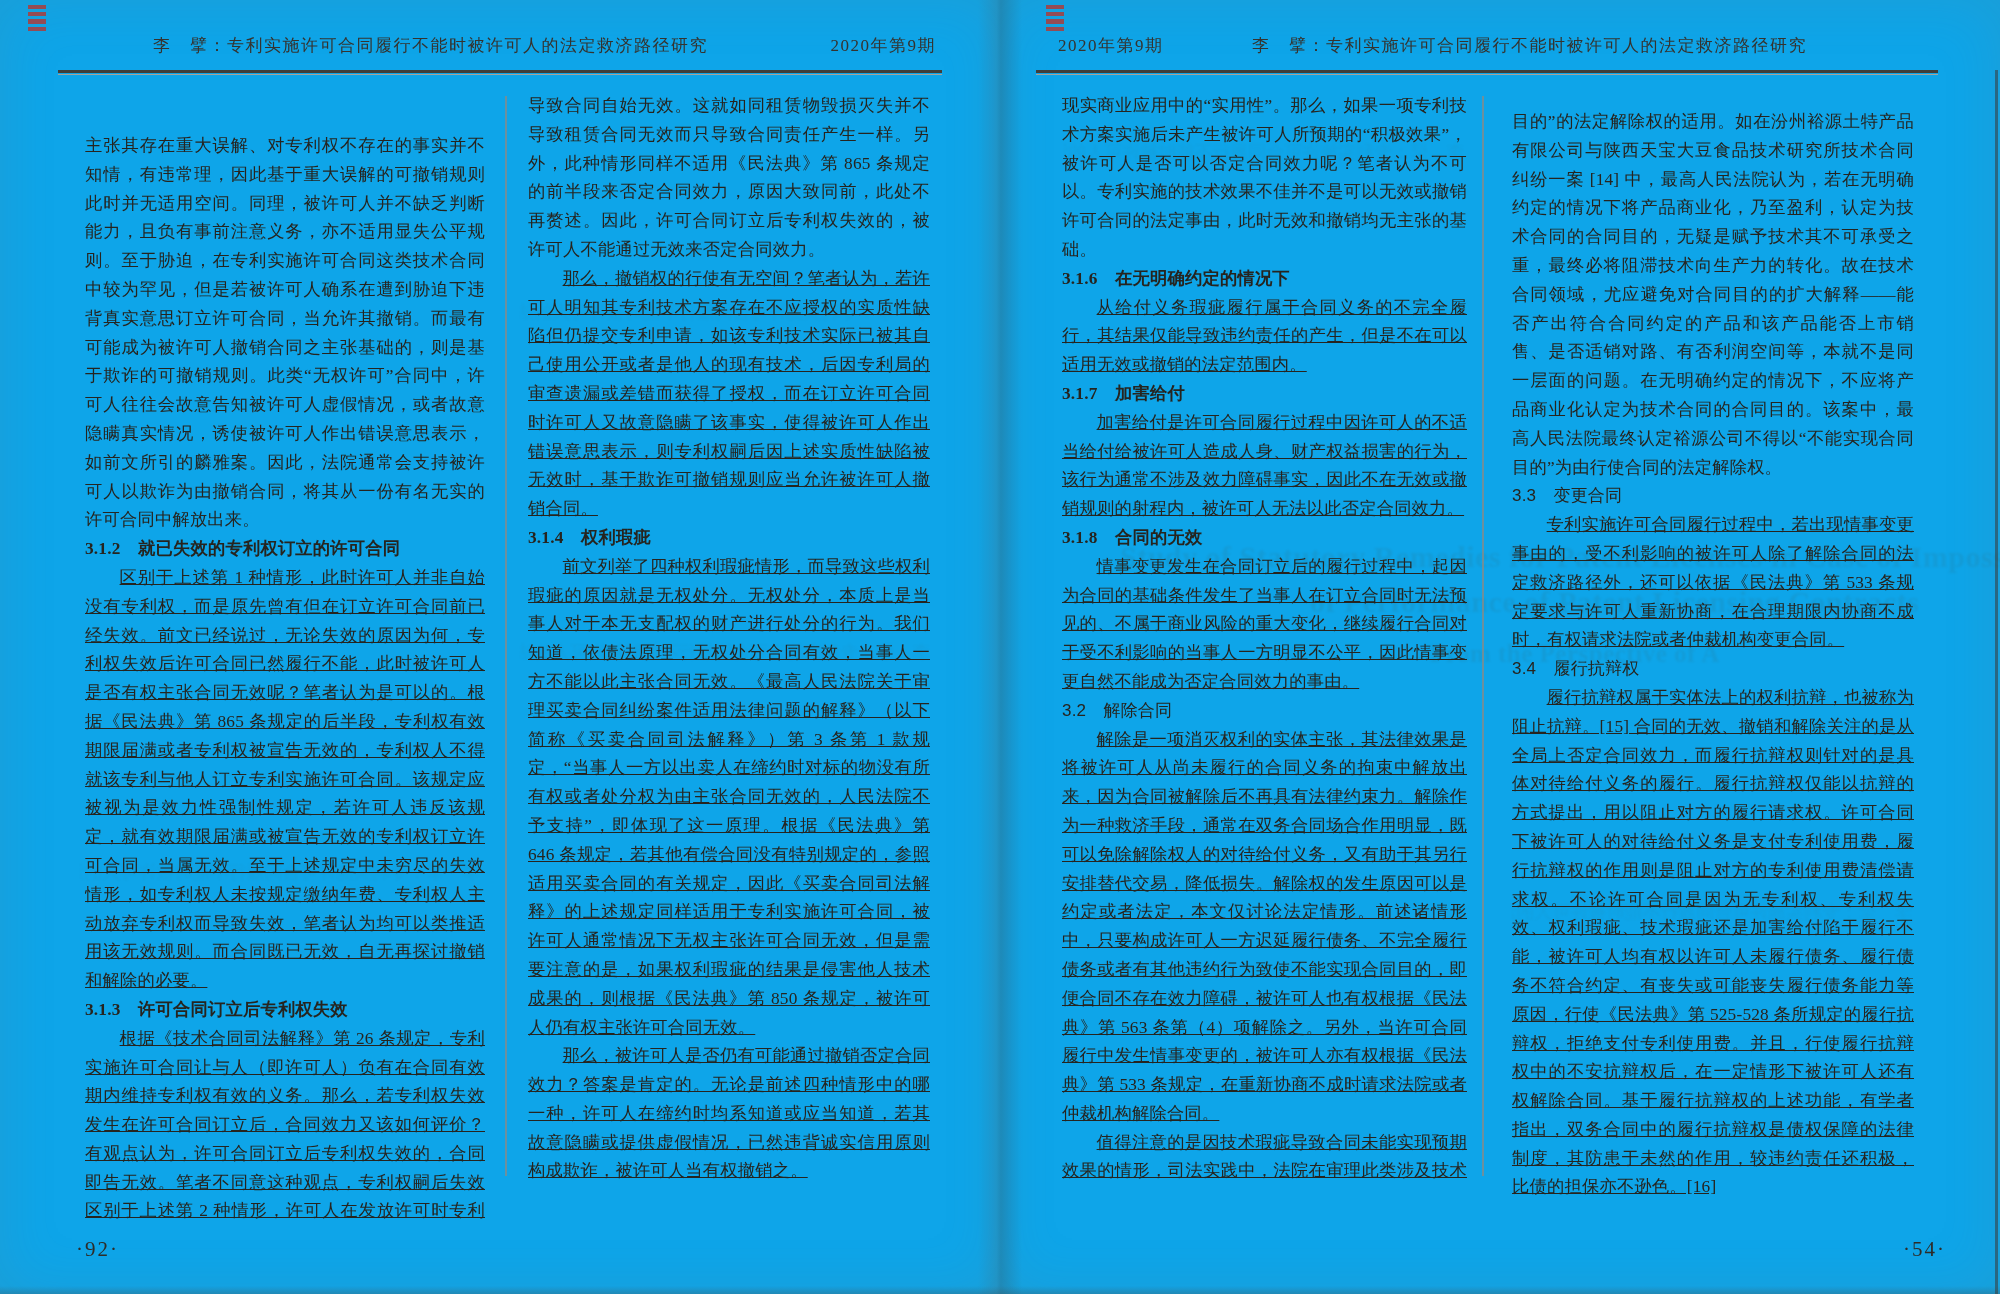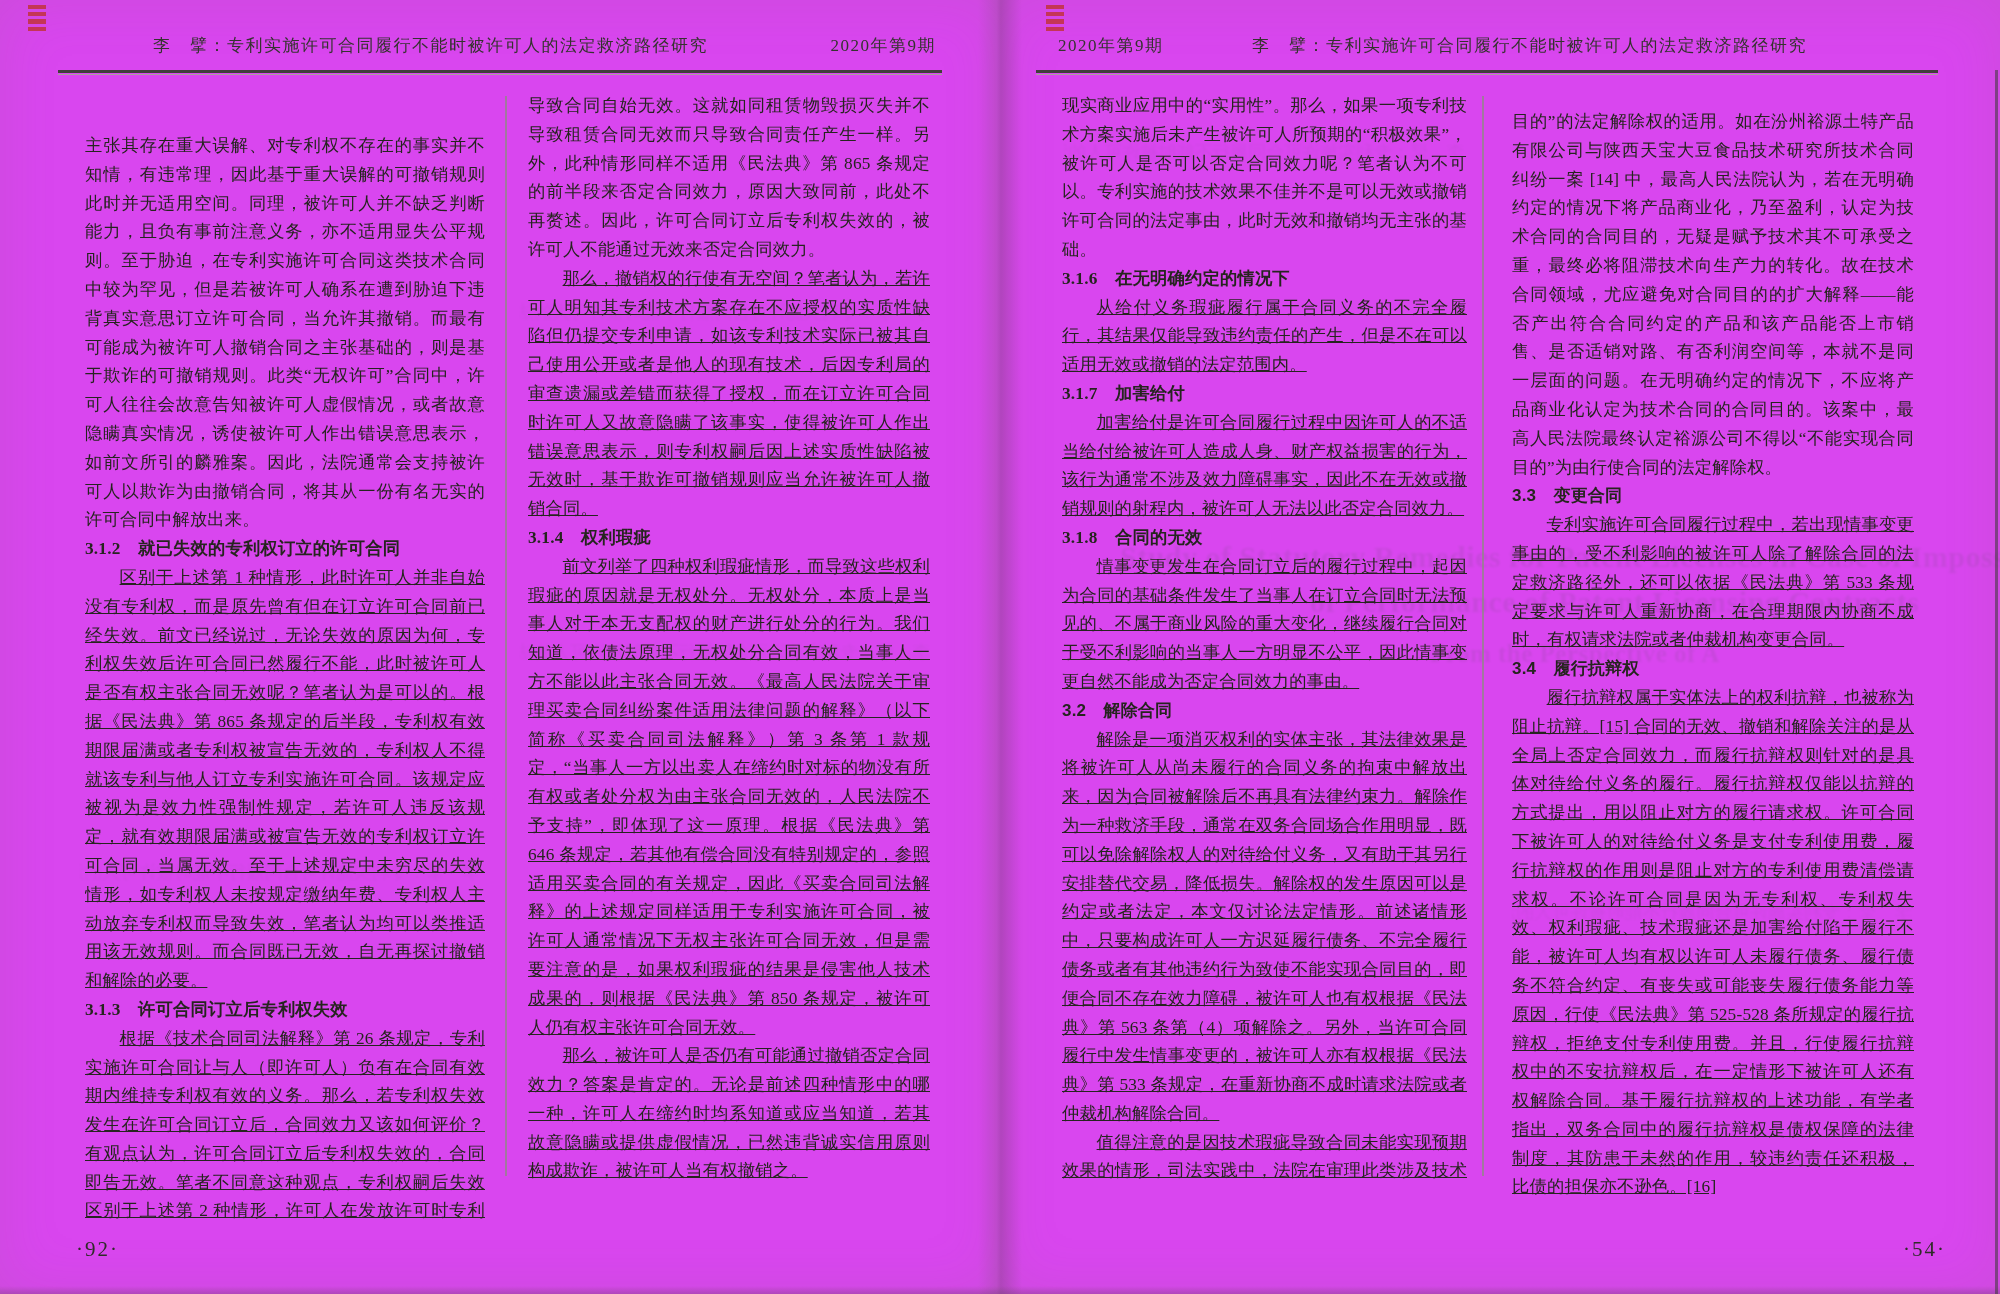--- a/index.html
+++ b/index.html
@@ -4,21 +4,21 @@
 <style>
   html,body{margin:0;padding:0;}
   body{
     width:2000px;height:1294px;position:relative;overflow:hidden;
     background:#c8c6c2;
     font-family:"Liberation Serif","DejaVu Serif",serif;
   }
   .scan-root{position:absolute;inset:0;}
   .page{
     position:absolute;top:0;bottom:0;width:1000px;
-    background:#d946ef;
+    background:#0ea5e9;
     box-shadow:inset 0 0 60px rgba(120,110,95,.14);
   }
   .page.left{left:0;}
   .page.right{left:1000px;}
   .gutter{
     position:absolute;left:978px;top:0;bottom:0;width:44px;
     background:linear-gradient(90deg,rgba(0,0,0,0) 0%,rgba(90,85,78,.16) 42%,rgba(60,56,50,.22) 52%,rgba(0,0,0,0) 100%);
     pointer-events:none;
   }
   .scan-edge-right{
@@ -42,21 +42,21 @@
   .col{
     position:absolute;top:92px;height:1088px;overflow:hidden;
     font-size:17.3px;line-height:28.8px;color:#26241f;
     text-align:justify;letter-spacing:.2px;
   }
   .blk{margin:0;padding:0;}
   .blk.para{text-indent:2em;text-decoration:underline;}
   .blk.cont{text-indent:0;}
   .blk.h3{text-indent:0;font-weight:600;}
   .blk.h2{
-    text-indent:0;font-weight:700;
+    text-indent:0;font-weight:400;
     font-family:"Liberation Sans","DejaVu Sans",sans-serif;font-size:17px;
   }
   .col-divider{
     position:absolute;top:96px;bottom:118px;width:2px;
     background:#8d8983;opacity:.75;
   }
   .page-number{
     position:absolute;bottom:32px;font-size:21px;letter-spacing:2px;color:#2e2c28;
   }
   

